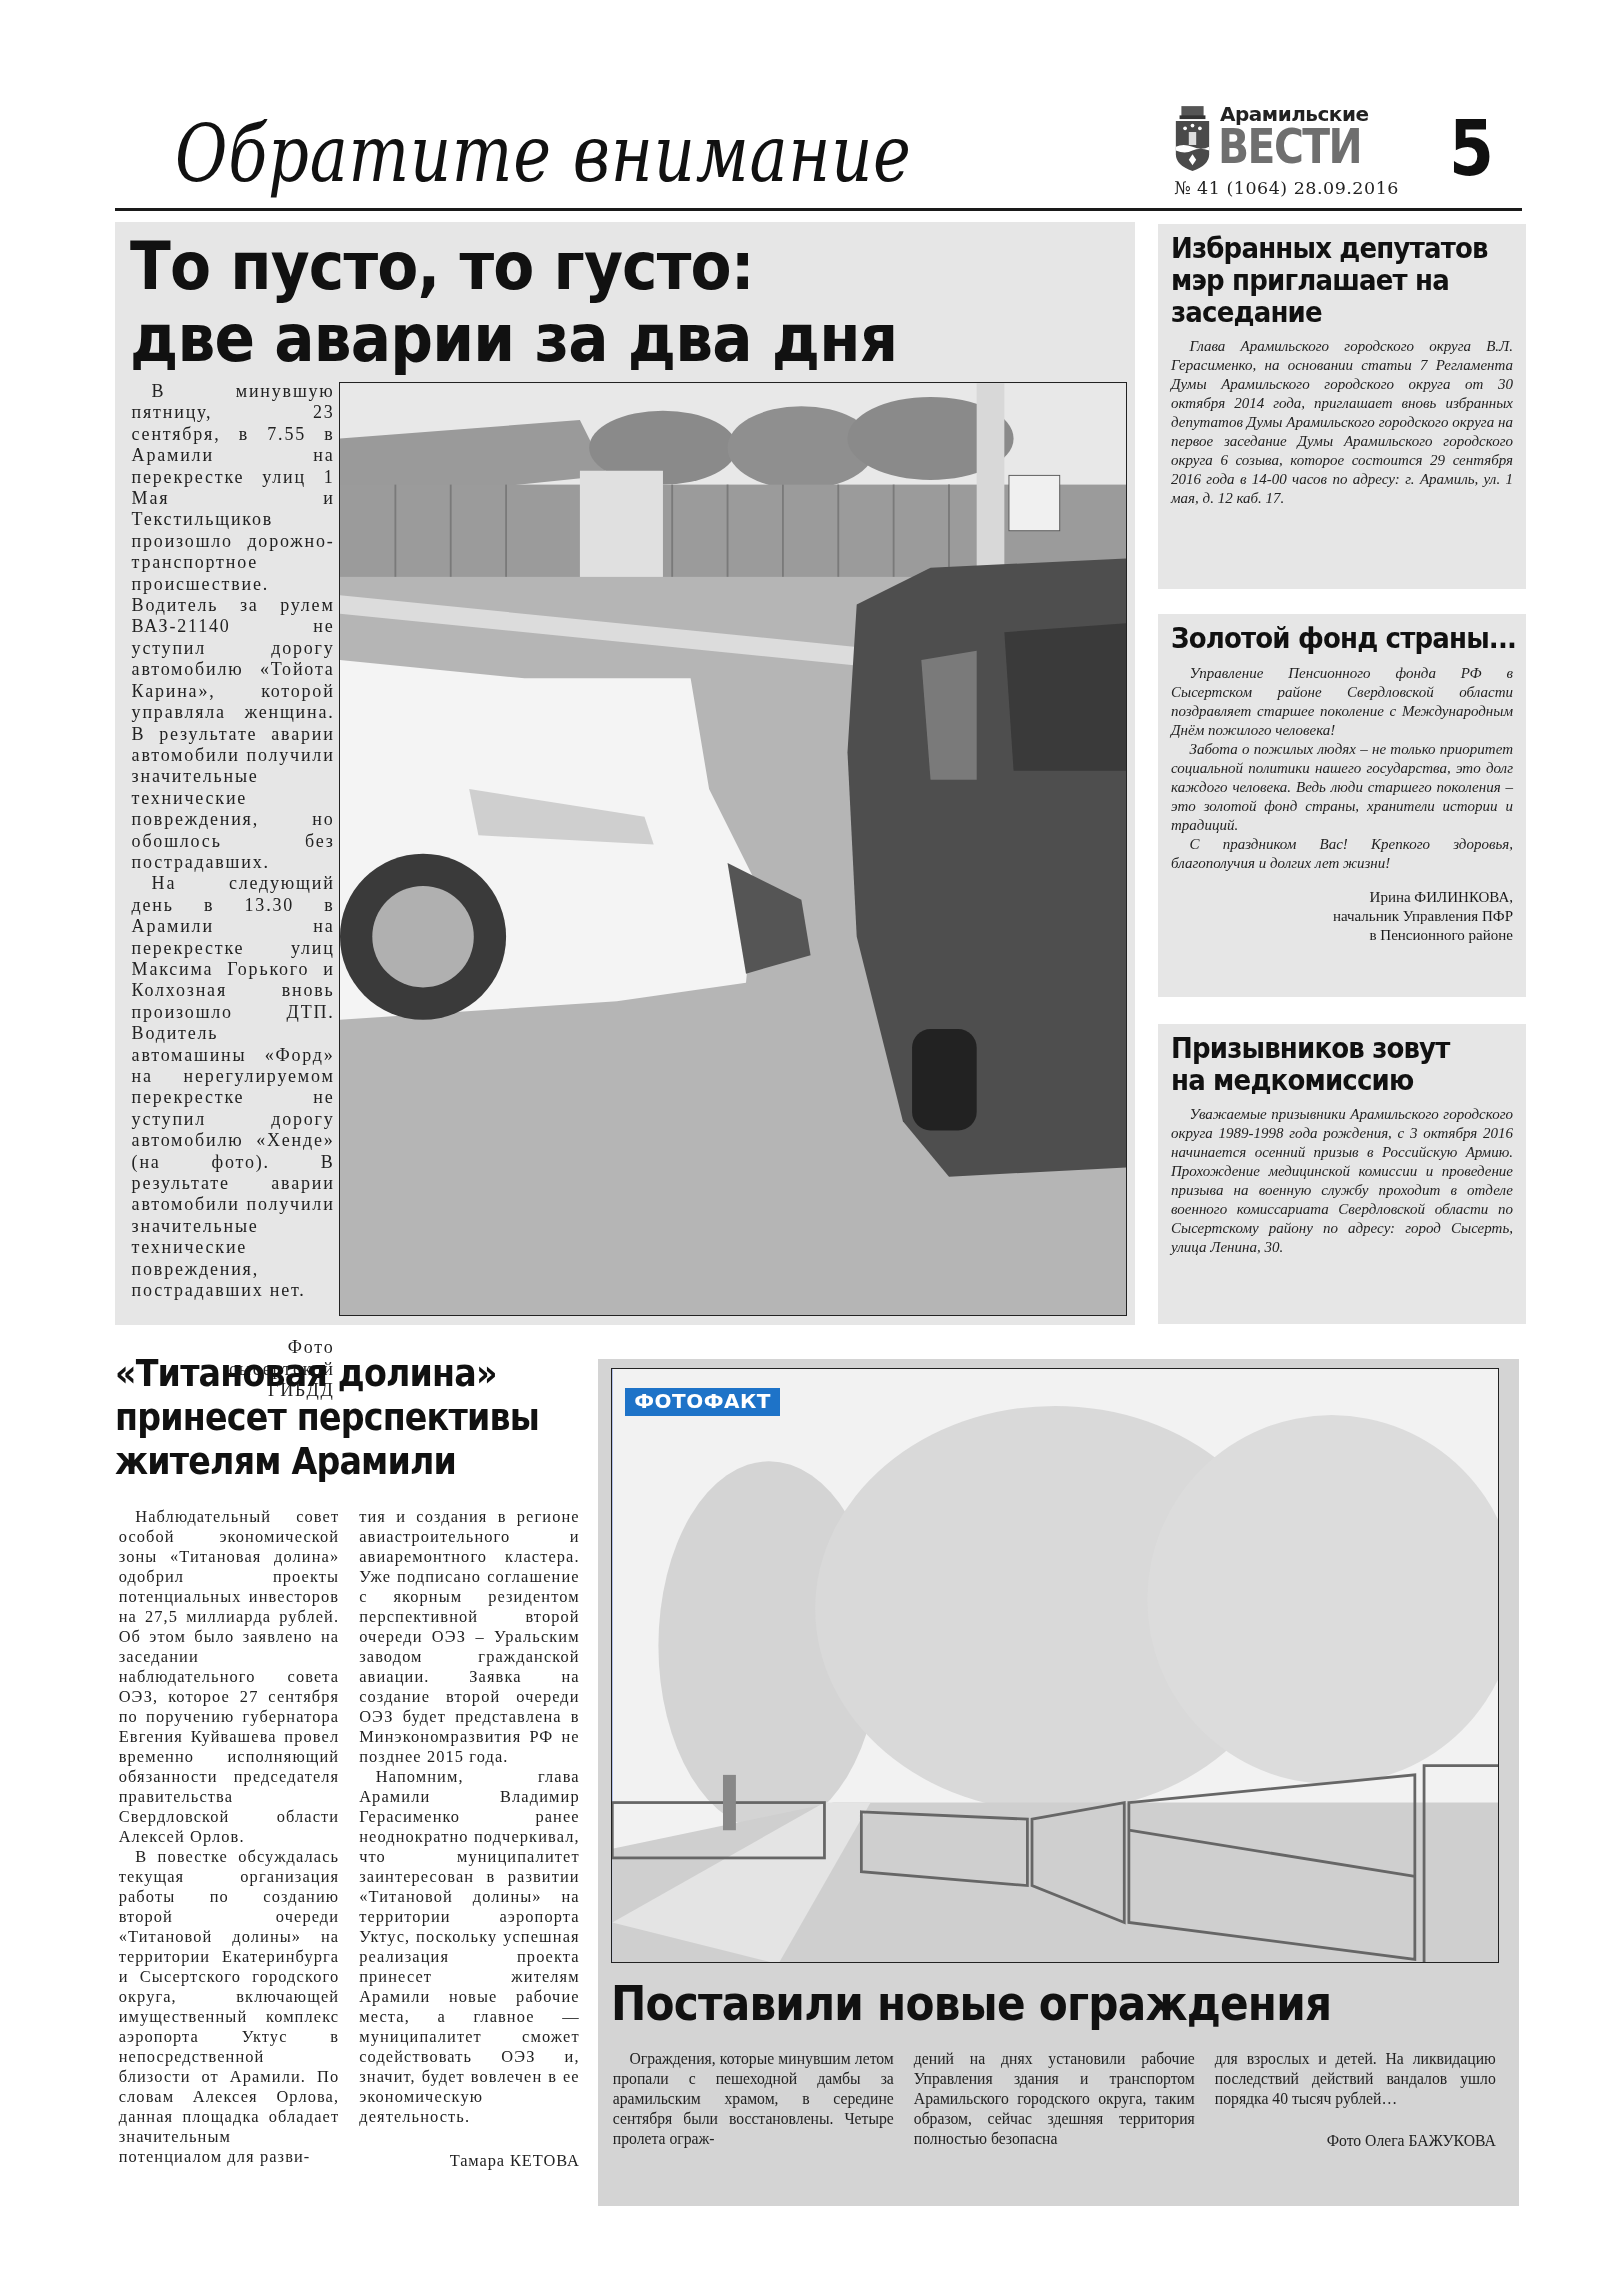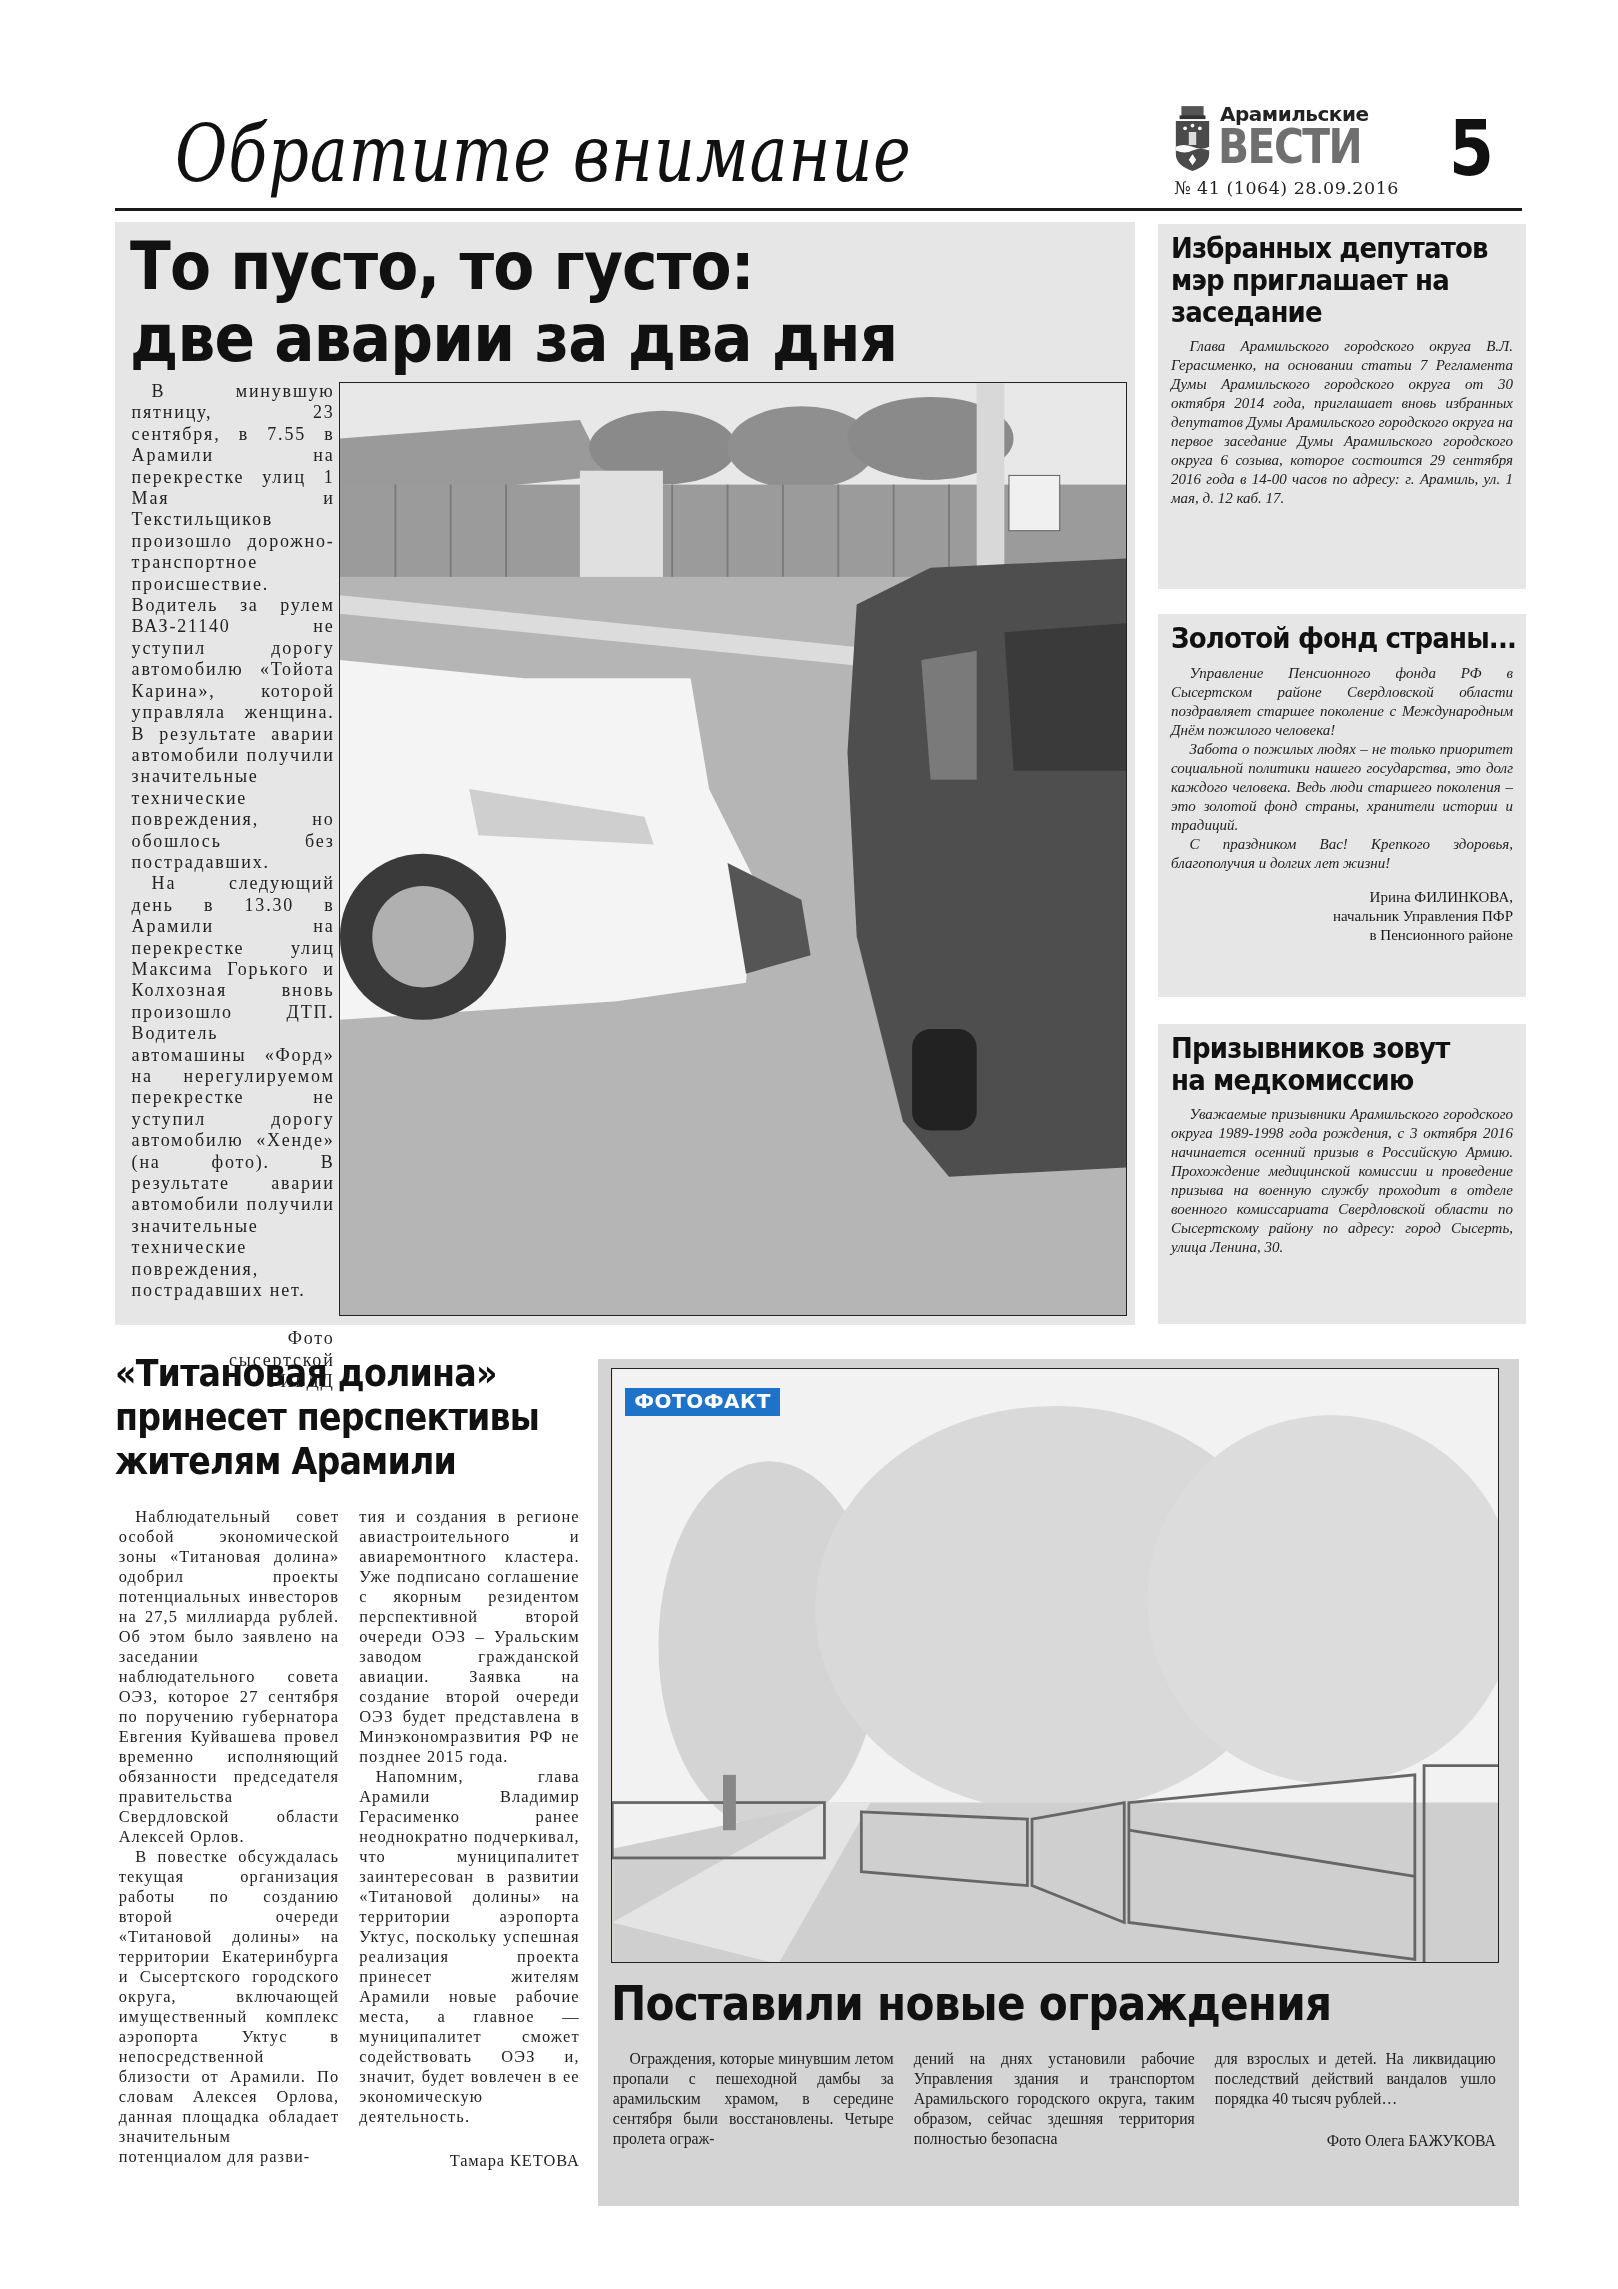--- a/index.html
+++ b/index.html
@@ -25,21 +25,21 @@
   .hfont { font-family: "DejaVu Sans", sans-serif; font-weight: bold; color: #111; letter-spacing: -0.9px; }
 
   
   .accident { position: absolute; left: 115px; top: 222px; width: 1020px; height: 1103px; background: #e6e6e6; }
   .accident-headline { position: absolute; left: 14.8px; top: 9.2px; font-size: 65px; line-height: 72px; transform: scaleX(0.92); transform-origin: left top; }
   .accident-body {
     position: absolute; left: 16.6px; top: 159px; width: 203px;
     font-size: 18px; line-height: 21.4px; text-align: justify; letter-spacing: 1.8px; color: #222;
   }
   .accident-body p { text-indent: 20px; }
-  .accident-credit { margin-top: 27px; text-align: right; letter-spacing: 1.8px; }
+  .accident-credit { margin-top: 36px; text-align: right; letter-spacing: 1.8px; }
   .accident-photo { position: absolute; left: 224px; top: 160px; width: 788px; height: 934px; border: 1.8px solid #222; overflow: hidden; background: #cfcfcf; }
 
   
   .side-box { position: absolute; left: 1158px; width: 368px; background: #e6e6e6; padding: 9.2px 13px 9.2px 13px; }
   .side-headline { font-size: 28px; line-height: 32px; margin-bottom: 7.4px; transform: scaleX(0.93); transform-origin: left top; white-space: nowrap; }
   .side-body { font-size: 15px; line-height: 19px; text-align: justify; color: #222; }
   .side-body p { text-indent: 18.5px; font-style: italic; }
   .side-sign { text-align: right; margin-top: 14.8px; font-size: 15px; line-height: 19px; }
   .box-deputies { top: 224px; height: 365px; }
   .box-fund { top: 614px; height: 383px; }
@@ -50,21 +50,21 @@
   .titan { position: absolute; left: 115px; top: 1352px; width: 466px; height: 886px; }
   .titan-headline { position: absolute; left: 0; top: 0; font-size: 37px; line-height: 44px; white-space: nowrap; transform: scaleX(0.9); transform-origin: left top; }
   .titan-cols { position: absolute; left: 3.7px; top: 155px; width: 461px; display: flex; gap: 20px; }
   .titan-col { width: 222px; font-size: 16.4px; line-height: 20px; text-align: justify; letter-spacing: 1.1px; color: #222; }
   .titan-col p { text-indent: 16.6px; }
   .titan-col p.cont { text-indent: 0; }
   .titan-author { text-align: right; margin-top: 24px; letter-spacing: 0.9px; }
 
   
   .photofact { position: absolute; left: 598px; top: 1359px; width: 921px; height: 847px; background: #d4d4d4; }
-  .fence-photo { position: absolute; left: 13px; top: 9.2px; width: 888px; height: 595px; border: 1.8px solid #222; background: #fdba74; overflow: hidden; }
+  .fence-photo { position: absolute; left: 13px; top: 9.2px; width: 888px; height: 595px; border: 1.8px solid #222; background: #1d4ed8; overflow: hidden; }
   .photofact-badge { position: absolute; left: 13px; top: 18.5px; padding: 1.8px 9.2px 2.8px 9.2px; background: #1e73c8; color: #fff; font-family: "DejaVu Sans", sans-serif; font-weight: bold; font-size: 20px; letter-spacing: 0.5px; }
   .fence-headline { position: absolute; left: 13px; top: 617px; font-size: 48px; line-height: 55px; white-space: nowrap; transform: scaleX(0.88); transform-origin: left top; }
   .fence-cols { position: absolute; left: 14.8px; top: 690px; width: 886px; display: flex; gap: 20px; }
   .fence-col { width: 281px; font-size: 15.7px; line-height: 20px; text-align: justify; color: #222; }
   .fence-col p { text-indent: 16.6px; }
   .fence-col p.cont { text-indent: 0; }
   .fence-credit { text-align: right; margin-top: 22px; }
 </style>
 </head>
 <body>

